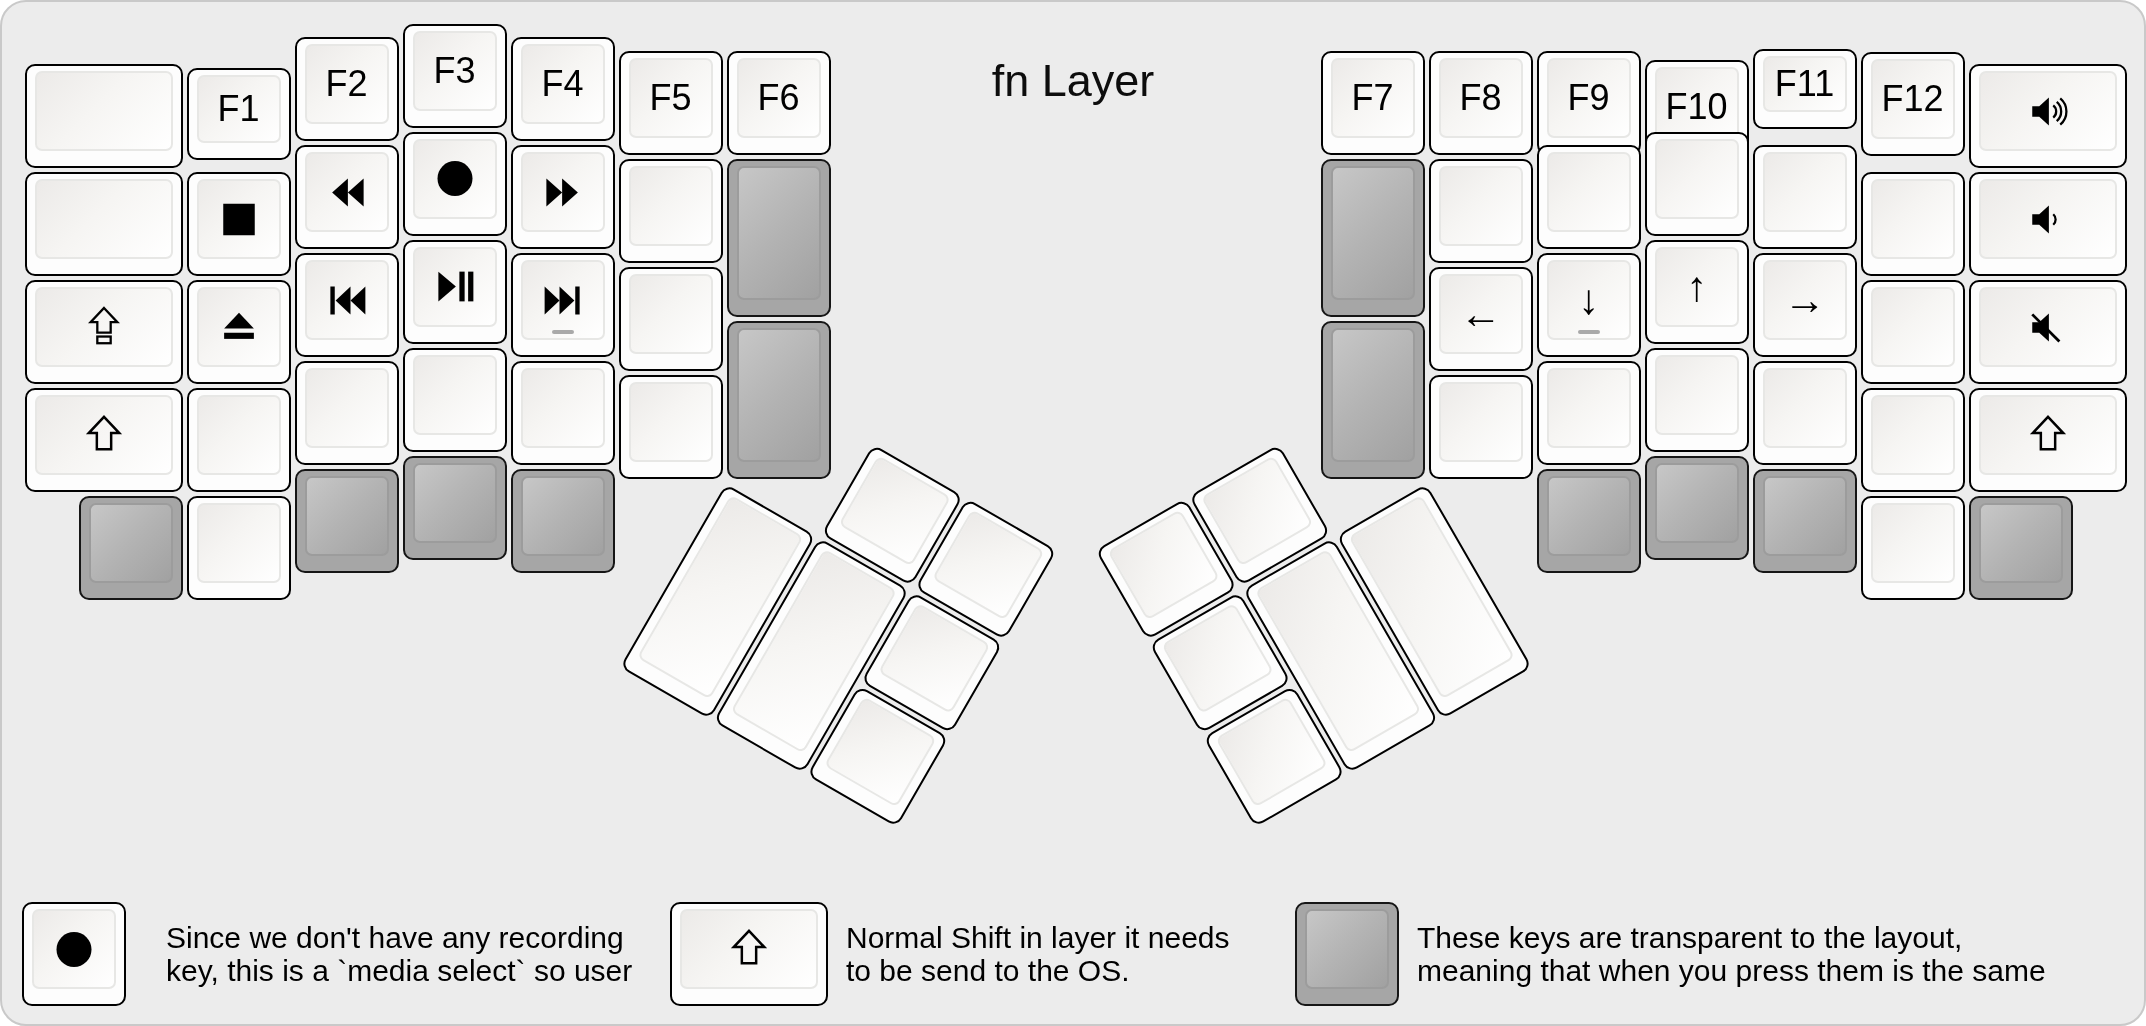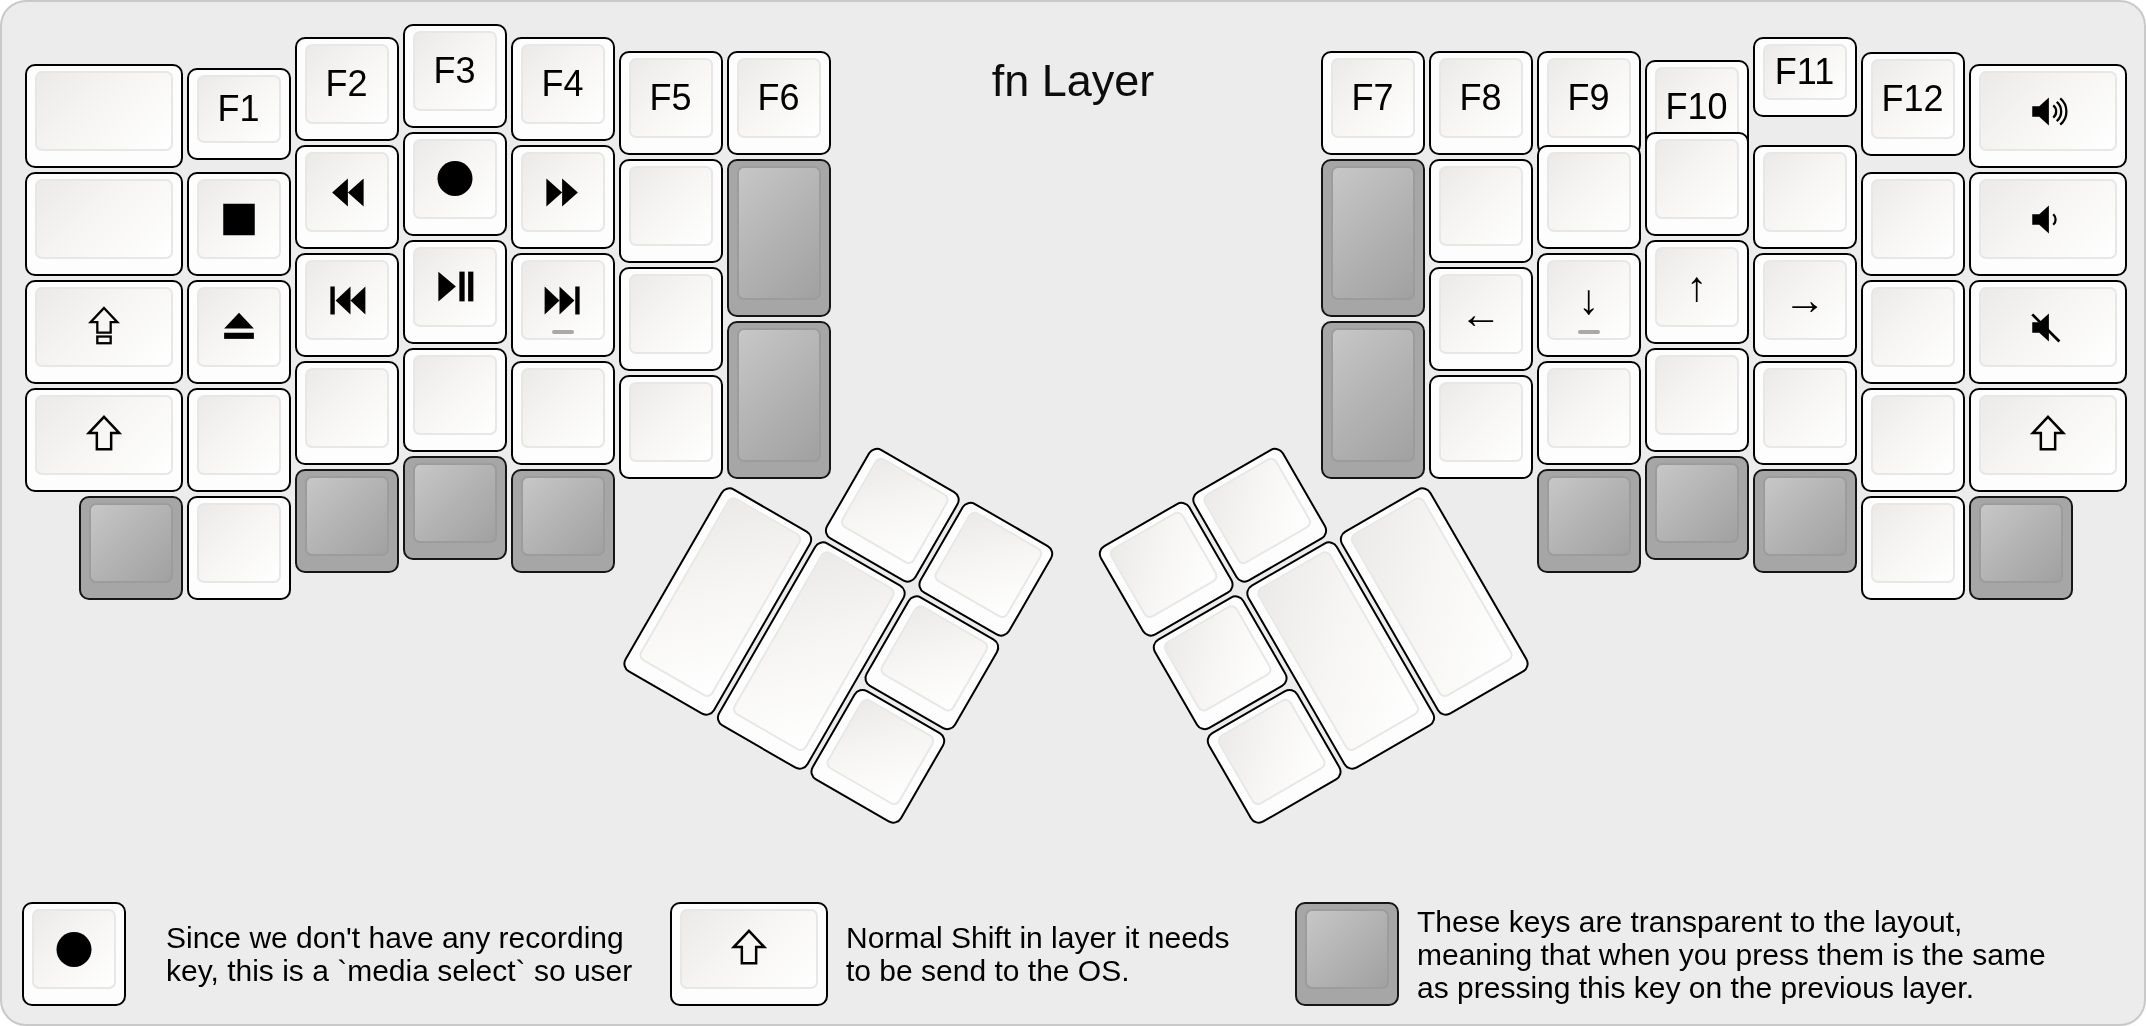--- a/index.html
+++ b/index.html
@@ -200,21 +200,21 @@
       <div class="key" style="width: 104px; height: 104px; left: 1534.5px; top: 49px;">
         <div class="cap">
           <span class="klabel">F9</span>
         </div>
       </div>
       <div class="key" style="width: 104px; height: 104px; left: 1642.5px; top: 21.5px; margin-top: 36px;">
         <div class="cap">
           <span class="klabel">F10</span>
         </div>
       </div>
-      <div class="key" style="width: 104px; height: 80px; left: 1750.5px; top: 35px;">
+      <div class="key" style="width: 104px; height: 80px; left: 1750.5px; top: 47px;">
         <div class="cap">
           <span class="klabel">F11</span>
         </div>
       </div>
       <div class="key" style="width: 104px; height: 104px; left: 1858.5px; top: 50px;">
         <div class="cap">
           <span class="klabel">F12</span>
         </div>
       </div>
       <div class="key" style="width: 158px; height: 104px; left: 1966.5px; top: 62px;">
@@ -393,17 +393,16 @@
           <div>to be send to the OS.</div>
         </div>
       </div>
       <div class="legend-item" style="left: 1293px;">
         <div class="key g" style="width: 104px; height: 104px;">
           <div class="cap"></div>
         </div>
         <div class="legend-text">
           <div>These keys are transparent to the layout,</div>
           <div>meaning that when you press them is the same</div>
-          <div>as pressing this key on the previous layer.</div>
         </div>
       </div>
     </div>
 </div>
 
 </body></html>

